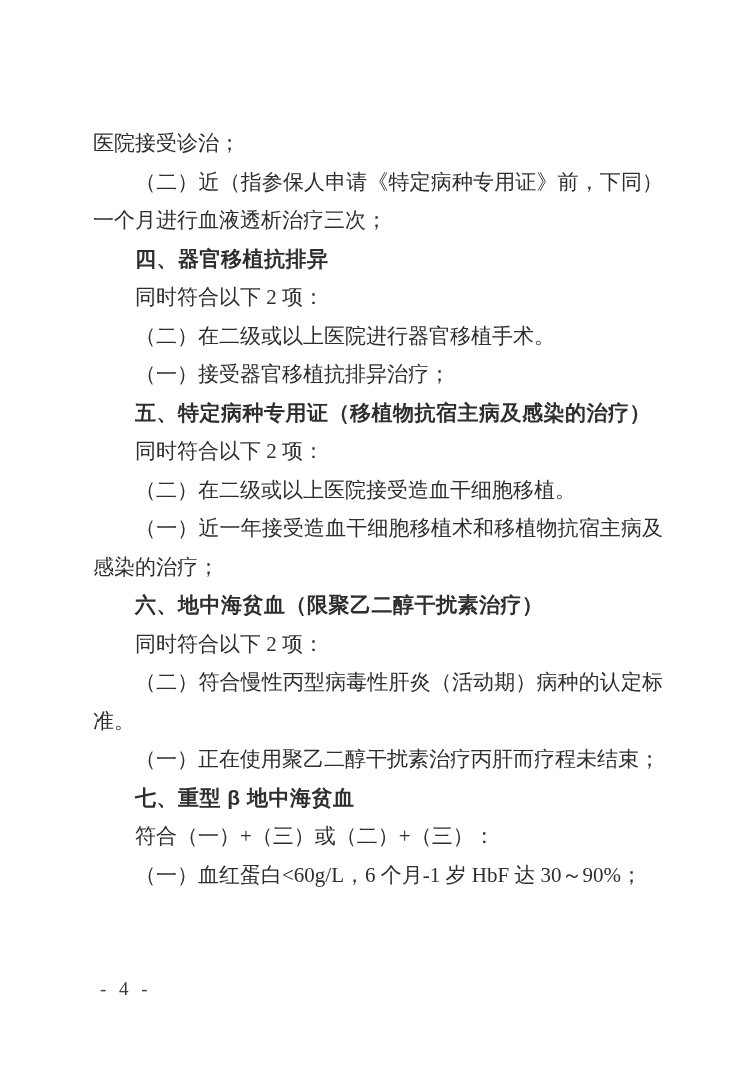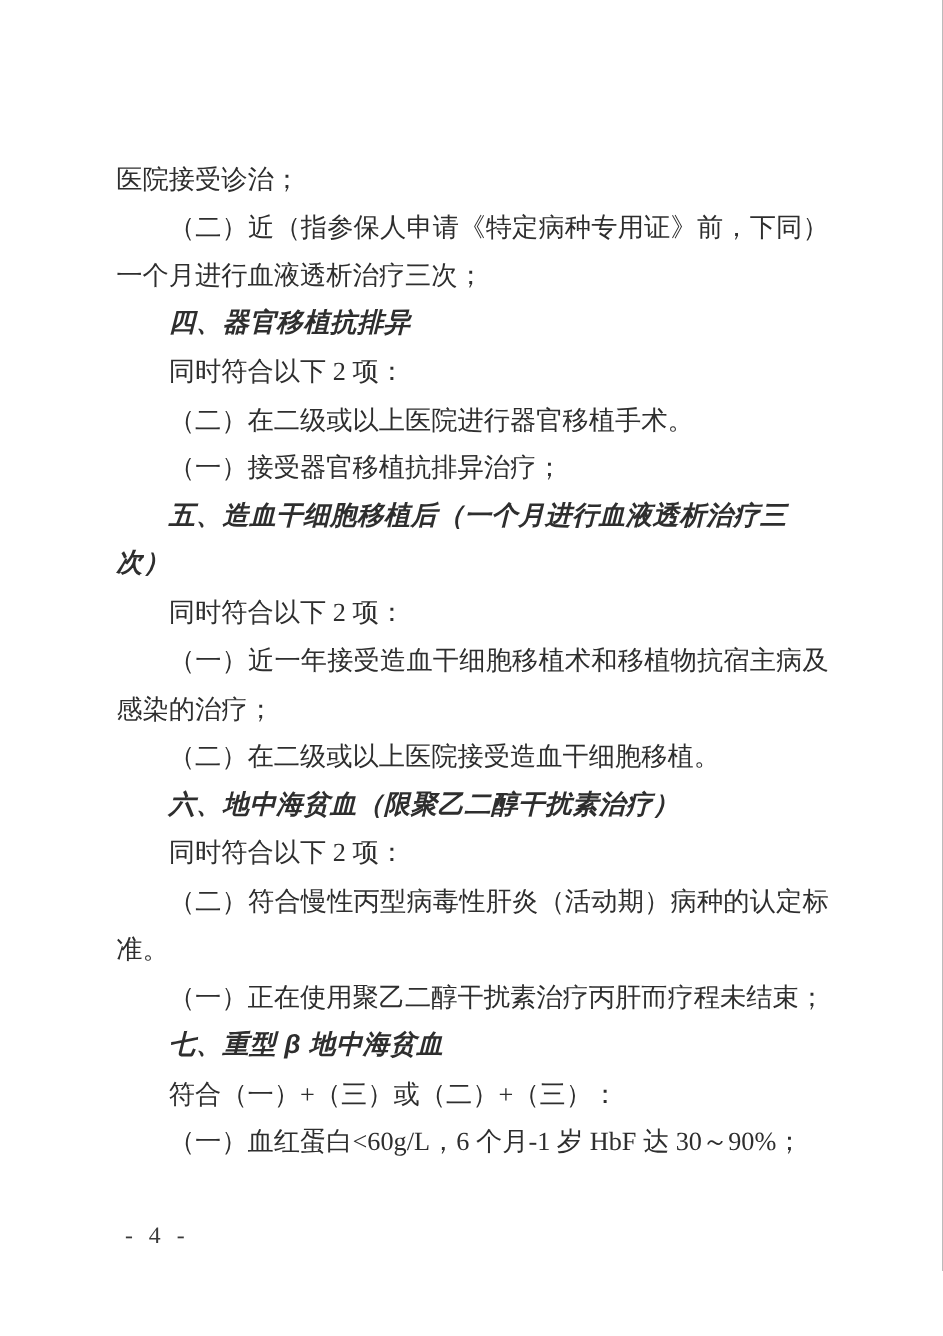--- a/index.html
+++ b/index.html
@@ -37,21 +37,20 @@
   .doc-body p.body-noindent {
     text-indent: 0;
     font-weight: 400;
   }
   .doc-body p.heading {
     text-indent: 2em;
     font-family: "Liberation Sans", "DejaVu Sans", sans-serif;
     font-weight: 700;
     text-align: left;
     letter-spacing: 0.5px;
-    font-style: italic;
   }
   .doc-footer {
     position: absolute;
     left: 100px;
     top: 978px;
     font-family: "Liberation Serif", "DejaVu Serif", serif;
     font-size: 19px;
     color: #3a3a3a;
     letter-spacing: 4px;
   }
@@ -60,24 +59,24 @@
 <body>
 
 <div class="doc-page">
   <main class="doc-body">
       <p class="body-noindent">医院接受诊治；</p>
       <p class="body">（二）近（指参保人申请《特定病种专用证》前，下同）一个月进行血液透析治疗三次；</p>
       <p class="heading">四、器官移植抗排异</p>
       <p class="body">同时符合以下 2 项：</p>
       <p class="body">（二）在二级或以上医院进行器官移植手术。</p>
       <p class="body">（一）接受器官移植抗排异治疗；</p>
-      <p class="heading">五、造血干细胞移植后（一个月进行血液透析治疗三次）</p>
+      <p class="heading">五、特定病种专用证（移植物抗宿主病及感染的治疗）</p>
       <p class="body">同时符合以下 2 项：</p>
+      <p class="body">（二）在二级或以上医院接受造血干细胞移植。</p>
       <p class="body">（一）近一年接受造血干细胞移植术和移植物抗宿主病及感染的治疗；</p>
-      <p class="body">（二）在二级或以上医院接受造血干细胞移植。</p>
       <p class="heading">六、地中海贫血（限聚乙二醇干扰素治疗）</p>
       <p class="body">同时符合以下 2 项：</p>
       <p class="body">（二）符合慢性丙型病毒性肝炎（活动期）病种的认定标准。</p>
       <p class="body">（一）正在使用聚乙二醇干扰素治疗丙肝而疗程未结束；</p>
       <p class="heading">七、重型 β 地中海贫血</p>
       <p class="body">符合（一）+（三）或（二）+（三）：</p>
       <p class="body">（一）血红蛋白&lt;60g/L，6 个月-1 岁 HbF 达 30～90%；</p>
     </main>
   <div class="doc-footer">
     <span>- 4 -</span>

